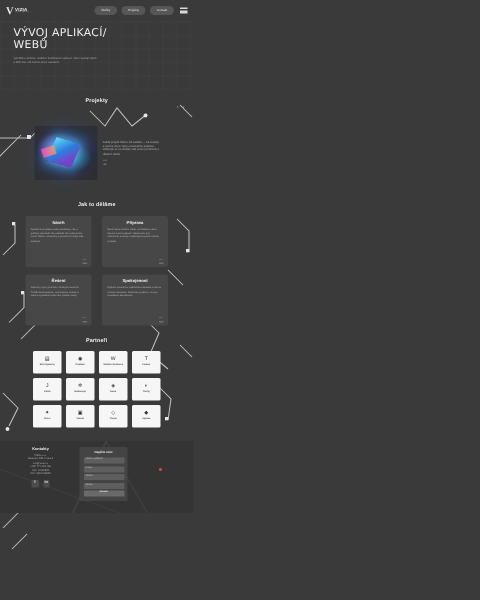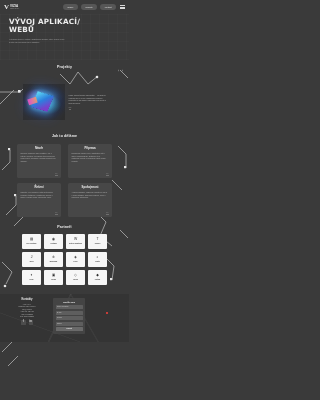--- a/index.html
+++ b/index.html
@@ -46,21 +46,21 @@
   .hero-grid {
     position:absolute; inset:0; opacity:.35;
     background-image:
       linear-gradient(to right, rgba(255,255,255,.045) 1px, transparent 1px),
       linear-gradient(to bottom, rgba(255,255,255,.045) 1px, transparent 1px);
     background-size:9px 9px;
   }
   .hero-inner { position:relative; }
   .hero-title {
     font-size:7.2px; line-height:8.4px; color:#ededed;
-    font-weight:700; letter-spacing:.25px; max-width:78px;
+    font-weight:400; letter-spacing:.25px; max-width:78px;
     font-family:"DejaVu Sans", sans-serif;
   }
   .hero-sub {
     margin-top:3.5px; max-width:56px;
     font-size:1.8px; line-height:2.5px; color:#a7a7a7;
   }
 
   
   .section { position:relative; z-index:4; }
   .sec-title {

